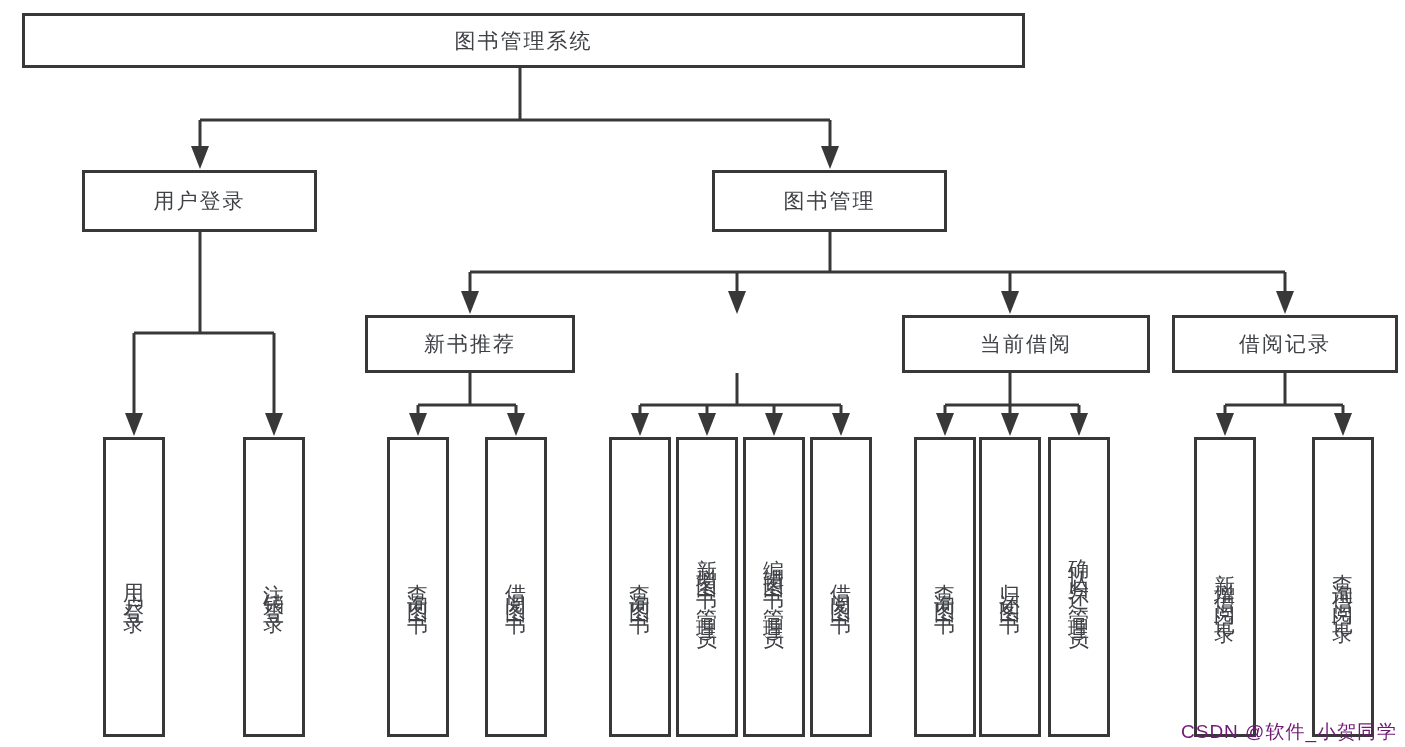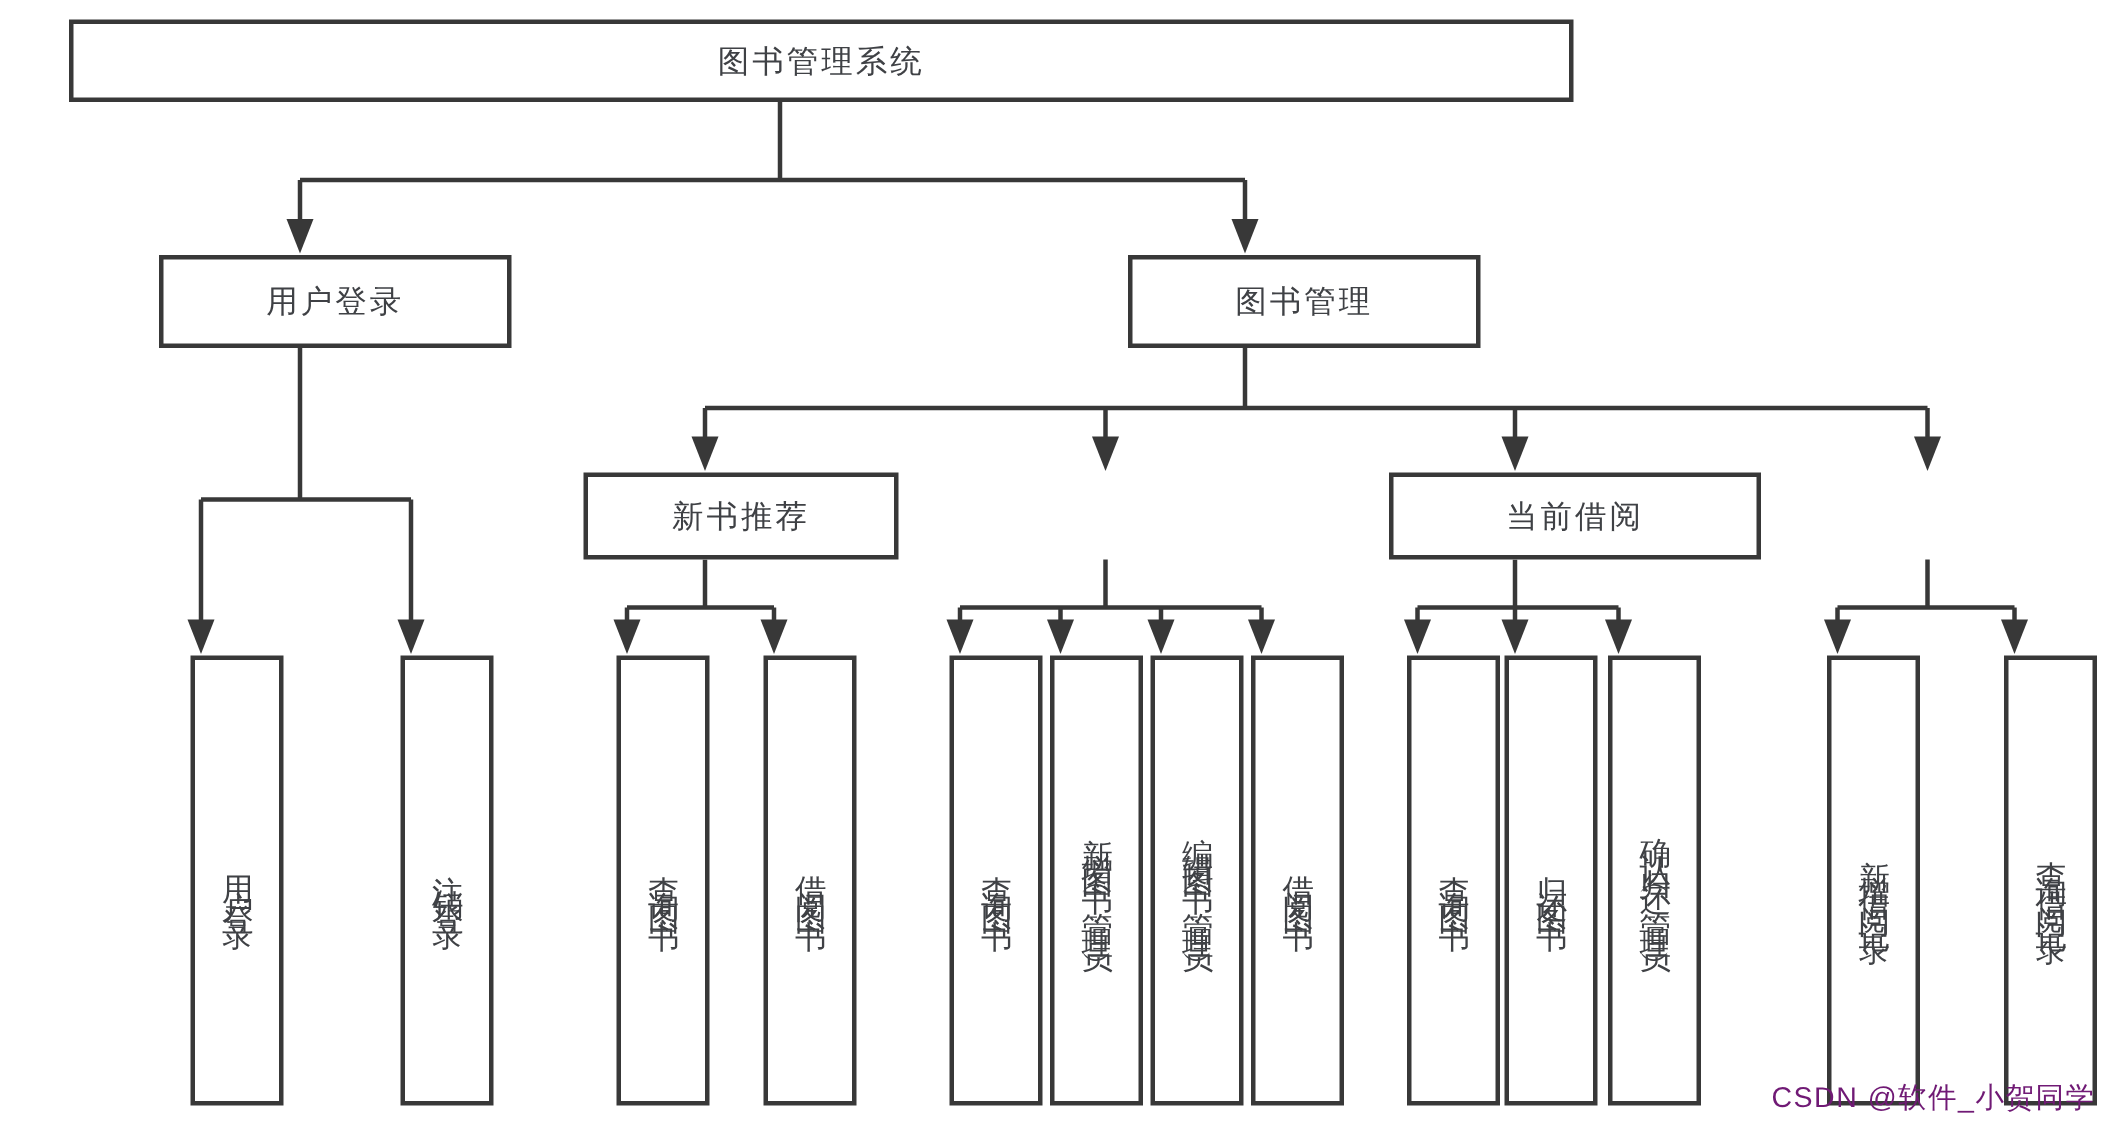--- a/index.html
+++ b/index.html
@@ -15,21 +15,20 @@
     position: absolute;
     background: #ffffff;
     border: 3px solid #383838;
     color: #3f4145;
     display: flex;
     align-items: center;
     justify-content: center;
     z-index: 1;
     font-size: 21px;
     letter-spacing: 2px;
-    margin-left: 24px;
   }
   .lvl-root { left: 22px; top: 13px; width: 1003px; height: 55px; }
   .lvl2 { top: 170px; width: 235px; height: 62px; }
   .lvl3 { top: 315px; height: 58px; }
   .leaf {
     top: 437px; width: 62px; height: 300px;
     writing-mode: vertical-rl;
     text-orientation: mixed;
     font-size: 21px;
     letter-spacing: 10px;
@@ -108,24 +107,25 @@
     <line x1="1225" y1="405" x2="1343" y2="405" fill="none"></line>
     <line x1="1225" y1="405" x2="1225" y2="418" fill="none"></line>
     <polygon points="1225,436 1216,413 1234,413" stroke="none"></polygon>
     <line x1="1343" y1="405" x2="1343" y2="418" fill="none"></line>
     <polygon points="1343,436 1334,413 1352,413" stroke="none"></polygon>
   </svg>
 
   <div class="box lvl-root">图书管理系统</div>
 
   <div class="box lvl2" style="left:82px">用户登录</div>
-  <div class="box lvl2" style="left:728px">图书管理</div>
+  <div class="box lvl2" style="left:712px">图书管理</div>
 
   <div class="box lvl3" style="left:365px;width:210px">新书推荐</div>
   <div class="box lvl3" style="left:902px;width:248px">当前借阅</div>
+  <div class="box lvl3" style="left:1172px;width:226px">借阅记录</div>
 
   <div class="box leaf" style="left:103px">用户登录</div>
   <div class="box leaf" style="left:243px">注销登录</div>
   <div class="box leaf" style="left:387px">查询图书</div>
   <div class="box leaf" style="left:485px">借阅图书</div>
   <div class="box leaf" style="left:609px">查询图书</div>
   <div class="box leaf" style="left:676px">新增图书（管理员）</div>
   <div class="box leaf" style="left:743px">编辑图书（管理员）</div>
   <div class="box leaf" style="left:810px">借阅图书</div>
   <div class="box leaf" style="left:914px">查询图书</div>

